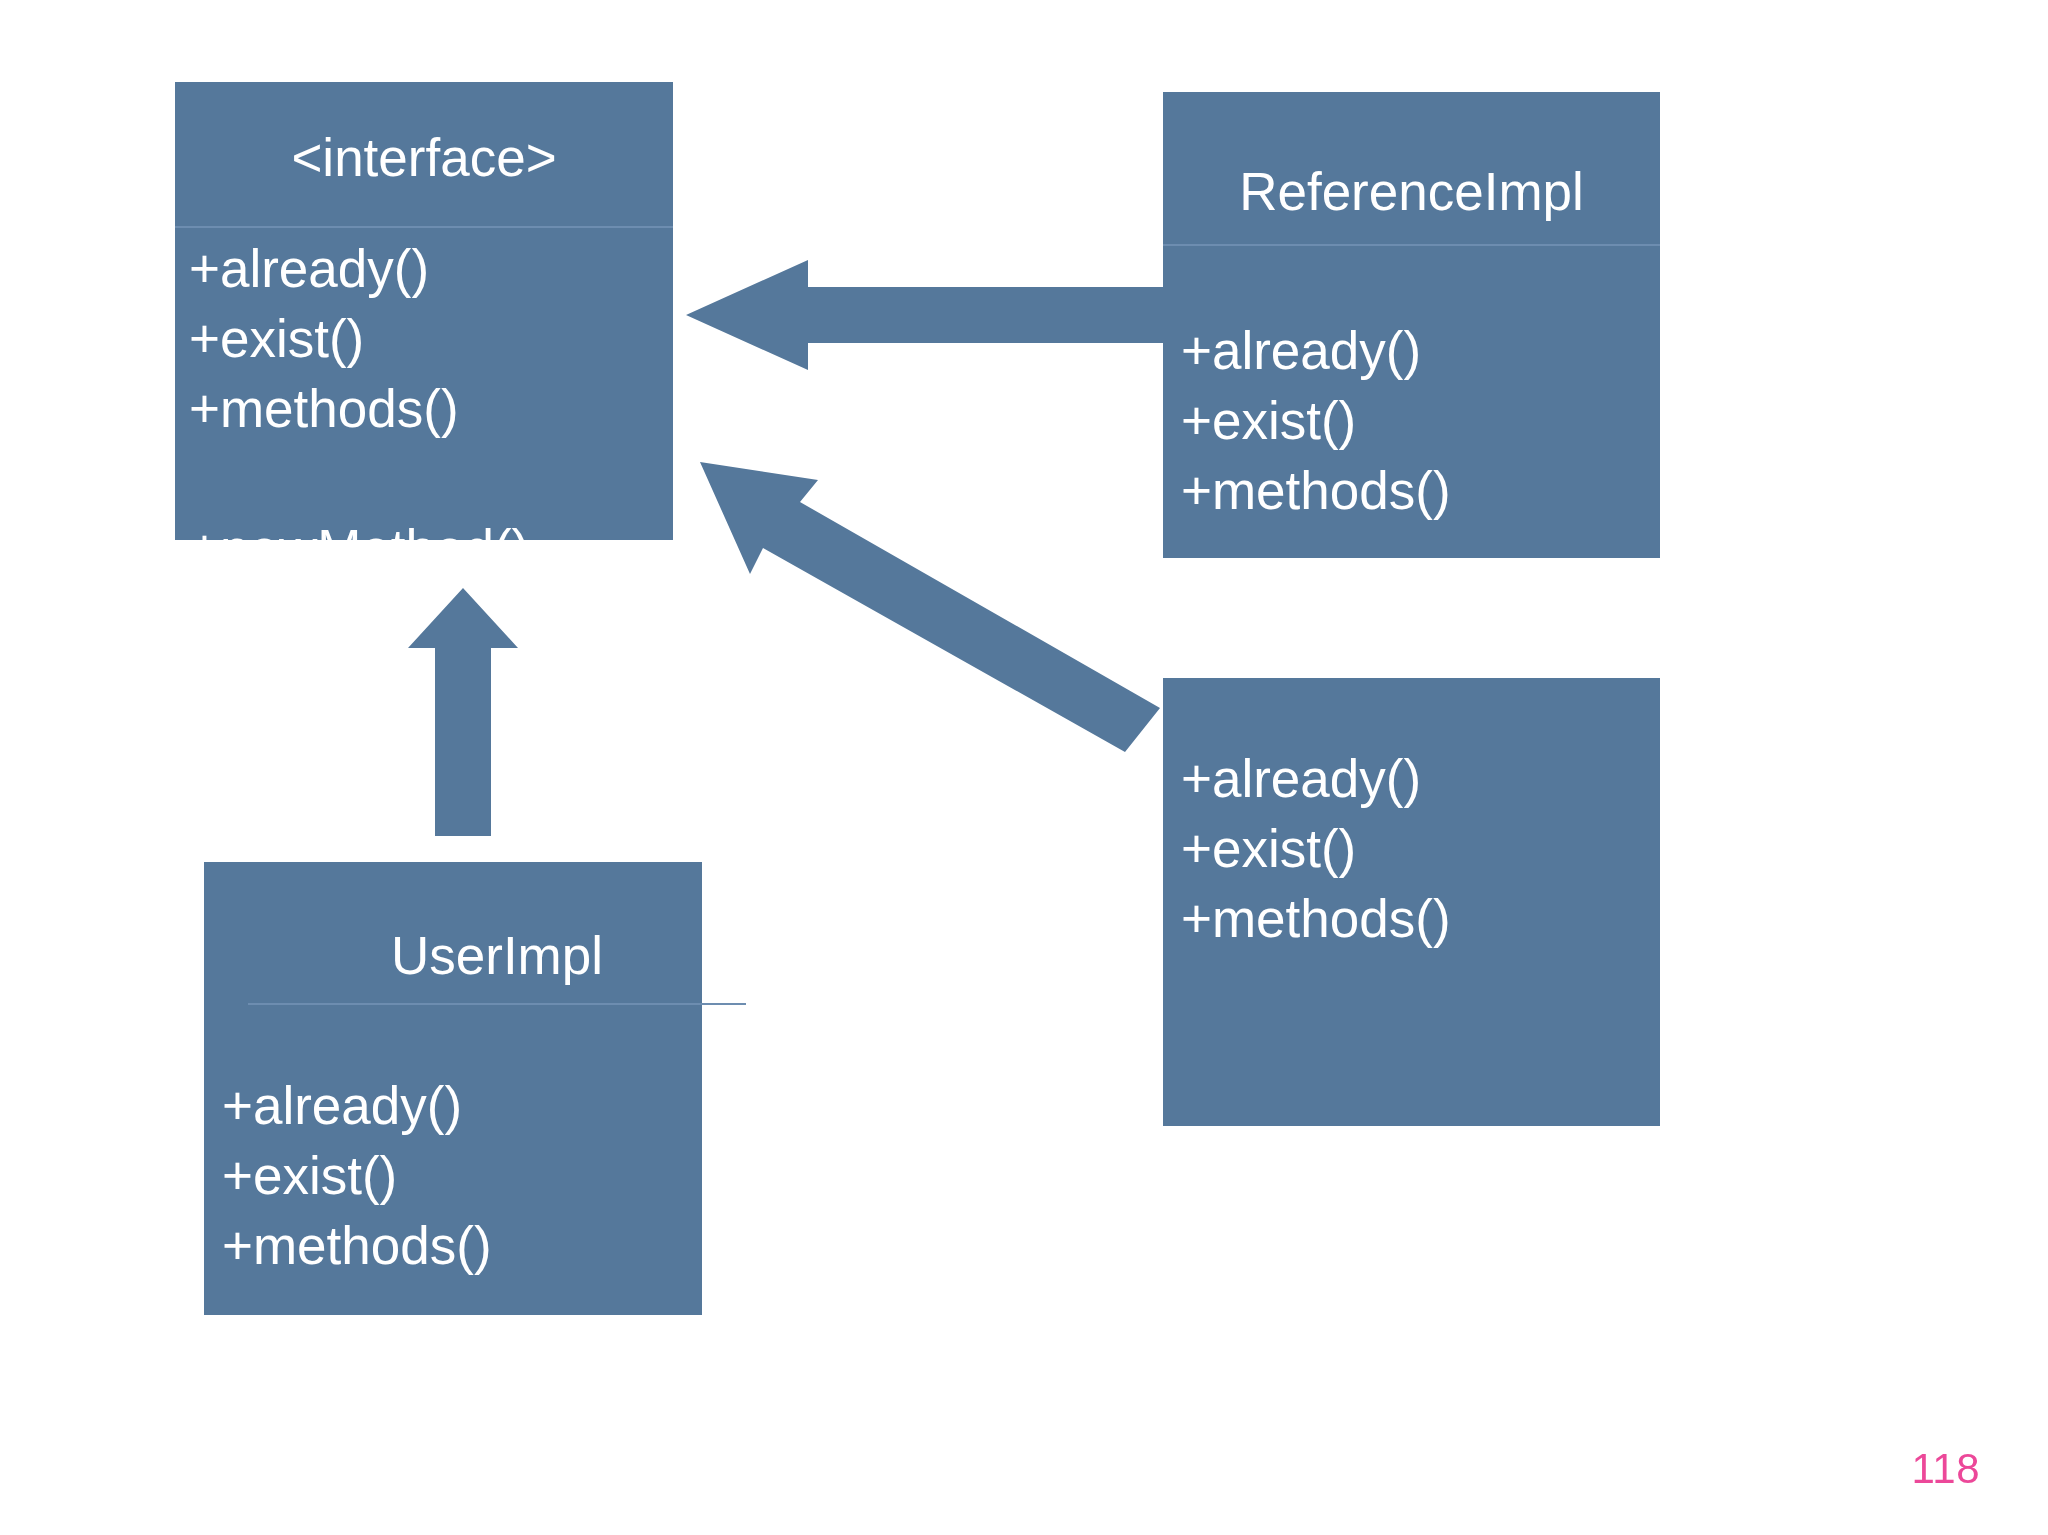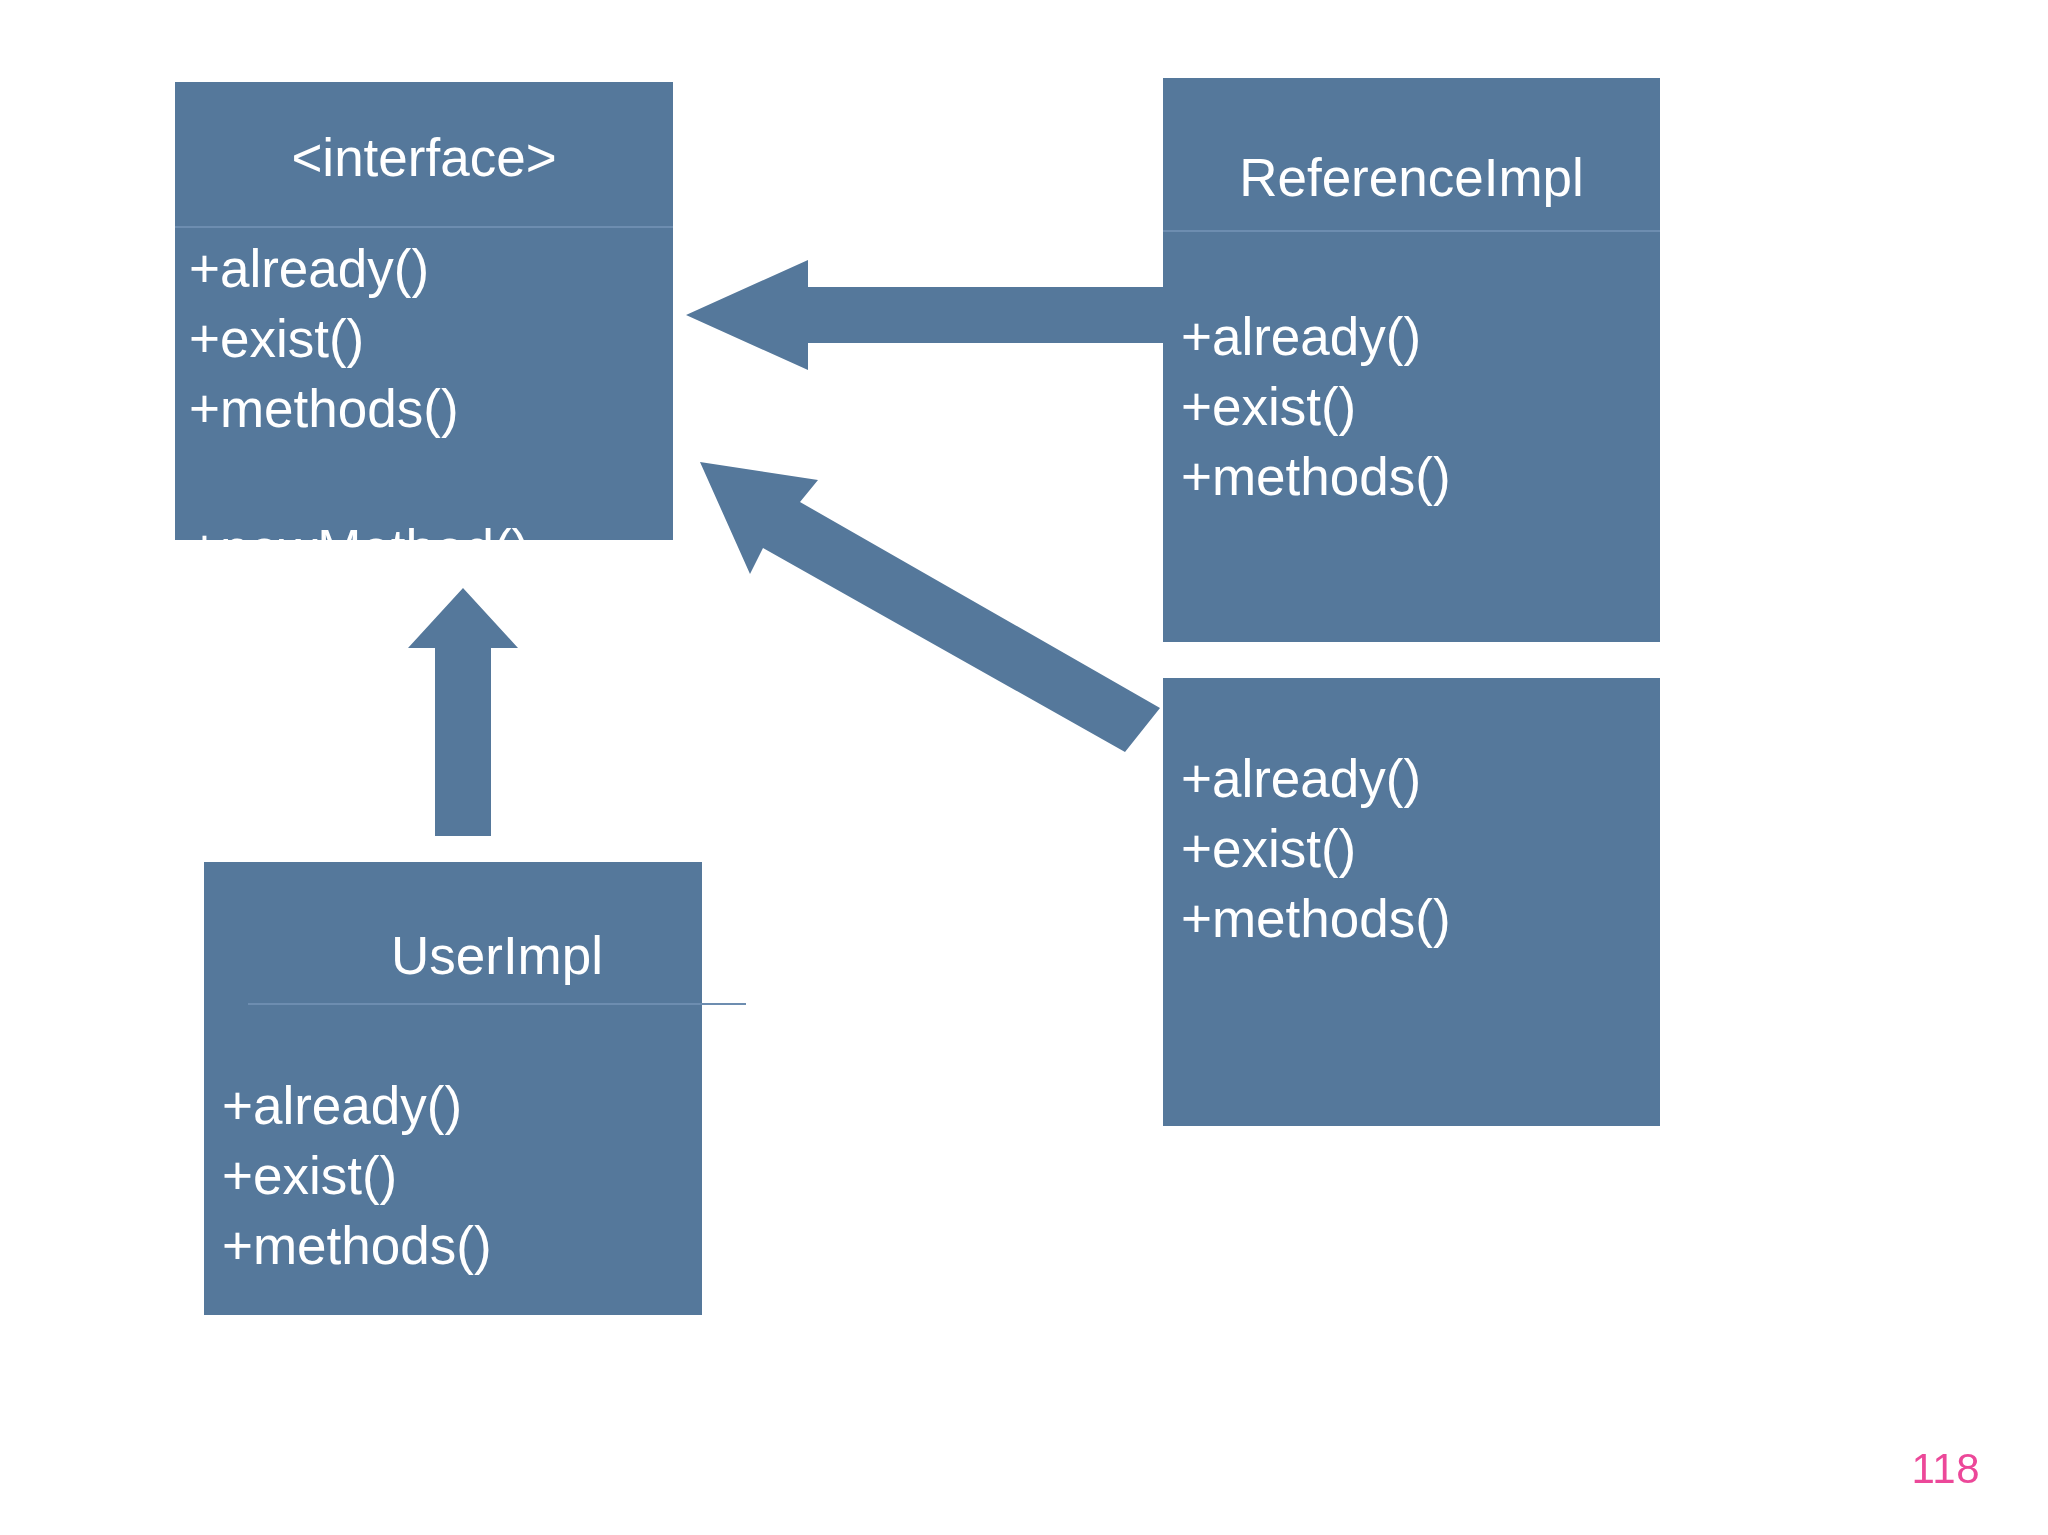--- a/index.html
+++ b/index.html
@@ -64,23 +64,23 @@
     height: 146px;
     padding-top: 8px;
   }
   #box-published-interface .box-body {
     padding: 6px 0 0 14px;
   }
 
   
   #box-reference-impl {
     left: 1163px;
-    top: 78px;
+    top: 92px;
     width: 497px;
-    height: 564px;
+    height: 466px;
     font-size: 53px;
   }
   #box-reference-impl .box-header {
     height: 154px;
     padding-top: 48px;
   }
   #box-reference-impl .box-body {
     padding: 70px 0 0 18px;
   }
 

